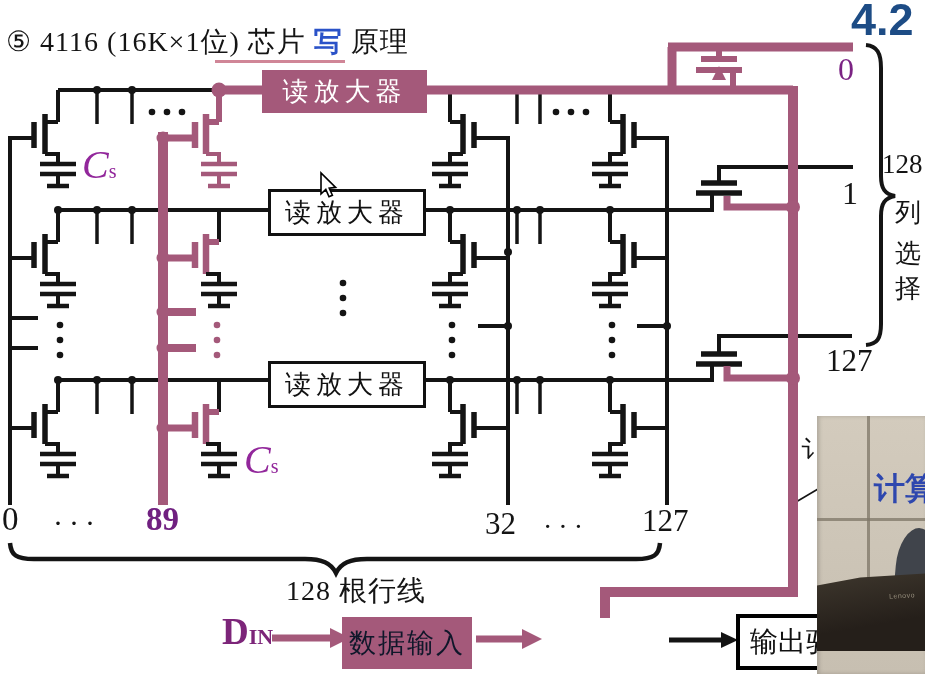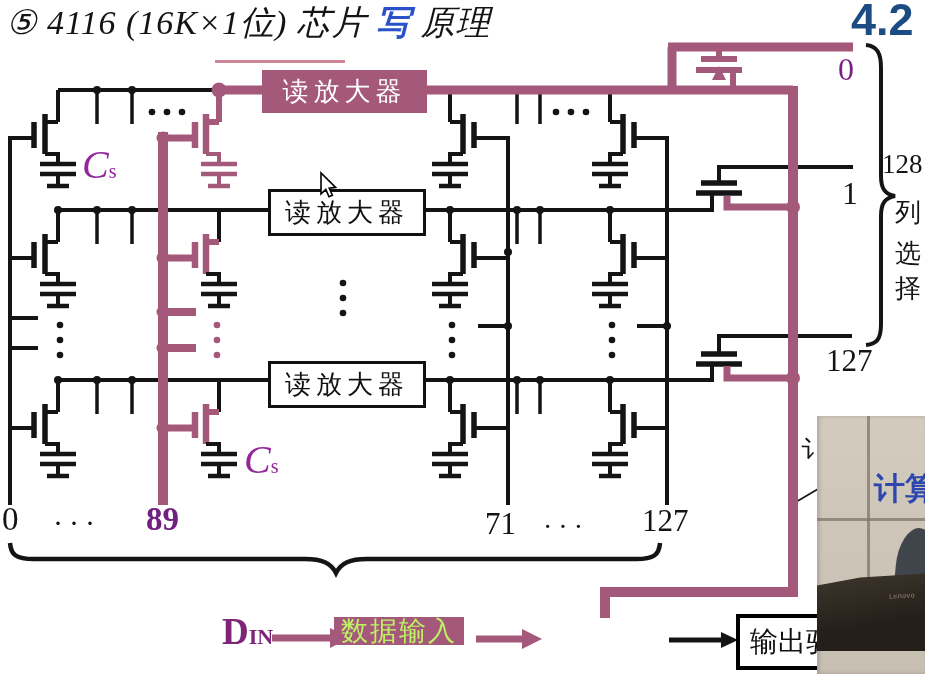--- a/index.html
+++ b/index.html
@@ -1,21 +1,21 @@
 <!DOCTYPE html>
 <html style="--background: #ffffff; --accent: #a4597a; --magenta: #92279b; --select-purple: #7b2383; --row-purple: #702080; --din-purple: #7c2579; --highlight-blue: #2a52c8; --section-blue: #1d4c85; --circuit-black: #141414;"><head>
 <meta charset="utf-8">
 <style>
   html,body{margin:0;padding:0;background:#888;}
   #stage{position:relative;width:925px;height:675px;background:var(--background,#fff);
          overflow:hidden;font-family:"Liberation Serif",serif;}
   #circuit{position:absolute;left:0;top:0;z-index:1;}
   .abs{position:absolute;}
   .lbl{position:absolute;color:#141414;line-height:1;white-space:nowrap;z-index:2;}
-  #page-title{left:6px;top:6px;font-size:34px;letter-spacing:1px;font-style:italic;}
+  #page-title{left:6px;top:28px;font-size:28px;letter-spacing:1px;}
   #page-title .hl{color:var(--highlight-blue);font-weight:bold;}
   #title-underline{left:215px;top:60px;width:130px;height:3px;background:#d08697;z-index:2;}
   #section-number{left:851px;top:-6px;font-family:"Liberation Sans",sans-serif;
                   font-weight:bold;font-size:45px;color:var(--section-blue);z-index:2;}
   
   .amp{position:absolute;display:flex;align-items:center;justify-content:center;
        font-size:26px;letter-spacing:5px;z-index:2;text-align:center;}
   #amp-top{left:262px;top:70px;width:165px;height:43px;background:var(--accent);color:#fff;}
   #amp-mid{left:268px;top:189px;width:152px;height:41px;background:#fff;border:3.5px solid #111;color:#111;}
   #amp-bot{left:268px;top:361px;width:152px;height:41px;background:#fff;border:3.5px solid #111;color:#111;}
@@ -34,22 +34,22 @@
   #rowdots-left{left:53px;top:508px;font-size:30px;letter-spacing:6px;}
   #row63-label{left:146px;top:503px;font-size:33px;color:var(--row-purple);font-weight:bold;}
   #row64-label{left:485px;top:508px;font-size:31px;}
   #rowdots-right{left:543px;top:513px;font-size:28px;letter-spacing:6px;}
   #row127-label{left:642px;top:505px;font-size:31px;}
   #rowcount-label{left:286px;top:577px;font-size:28px;letter-spacing:1px;}
   
   #din{left:222px;top:610px;color:var(--din-purple);font-weight:bold;z-index:2;}
   #din .d{font-size:37px;} #din .in{font-size:22px;}
   .flowbox{position:absolute;display:flex;align-items:center;justify-content:center;z-index:2;}
-  #box-data-input{left:334px;top:617px;width:130px;height:28px;background:var(--accent);
-                  color:#bef264;font-size:27px;letter-spacing:2px;}
+  #box-data-input{left:342px;top:617px;width:130px;height:52px;background:var(--accent);
+                  color:#0f172a;font-size:27px;letter-spacing:2px;}
   #box-io-buffer{left:540px;top:616px;width:127px;height:46px;background:var(--accent);
                  color:#fff;font-size:26px;}
   #box-output-driver{left:736px;top:614px;width:132px;height:48px;background:#fff;
                      border:4px solid #000;color:#111;font-size:28px;overflow:hidden;}
   
   #partial-char{left:801px;top:437px;font-size:25px;}
   
   #video-overlay{left:817px;top:416px;width:108px;height:258px;z-index:5;overflow:hidden;
                  background:linear-gradient(180deg,#d3cbbd,#c7bfb1);
                  box-shadow:inset 2px 0 4px rgba(0,0,0,.18);}
@@ -309,23 +309,24 @@
   <div class="lbl colsel-char" style="top:200px">列</div>
   <div class="lbl colsel-char" style="top:241px">选</div>
   <div class="lbl colsel-char" style="top:276px">择</div>
 
   <div class="cs" id="cs-top"><span class="c">C</span><span class="s">s</span></div>
   <div class="cs" id="cs-bottom"><span class="c">C</span><span class="s">s</span></div>
 
   <div class="lbl" id="row0-label">0</div>
   <div class="lbl" id="rowdots-left">···</div>
   <div class="lbl" id="row63-label">89</div>
-  <div class="lbl" id="row64-label">71</div>
+  <div class="lbl" id="row64-label">32</div>
   <div class="lbl" id="rowdots-right">···</div>
   <div class="lbl" id="row127-label">127</div>
+  <div class="lbl" id="rowcount-label">128 根行线</div>
 
   <div class="abs" id="din"><span class="d">D</span><span class="in">IN</span></div>
   <div class="flowbox" id="box-data-input">数据输入</div>
   <div class="flowbox" id="box-output-driver">输出驱动</div>
 
   <div class="lbl" id="partial-char">讠</div>
 
   <div class="abs" id="video-overlay">
     <div id="seam-v"></div>
     <div id="seam-h"></div>

